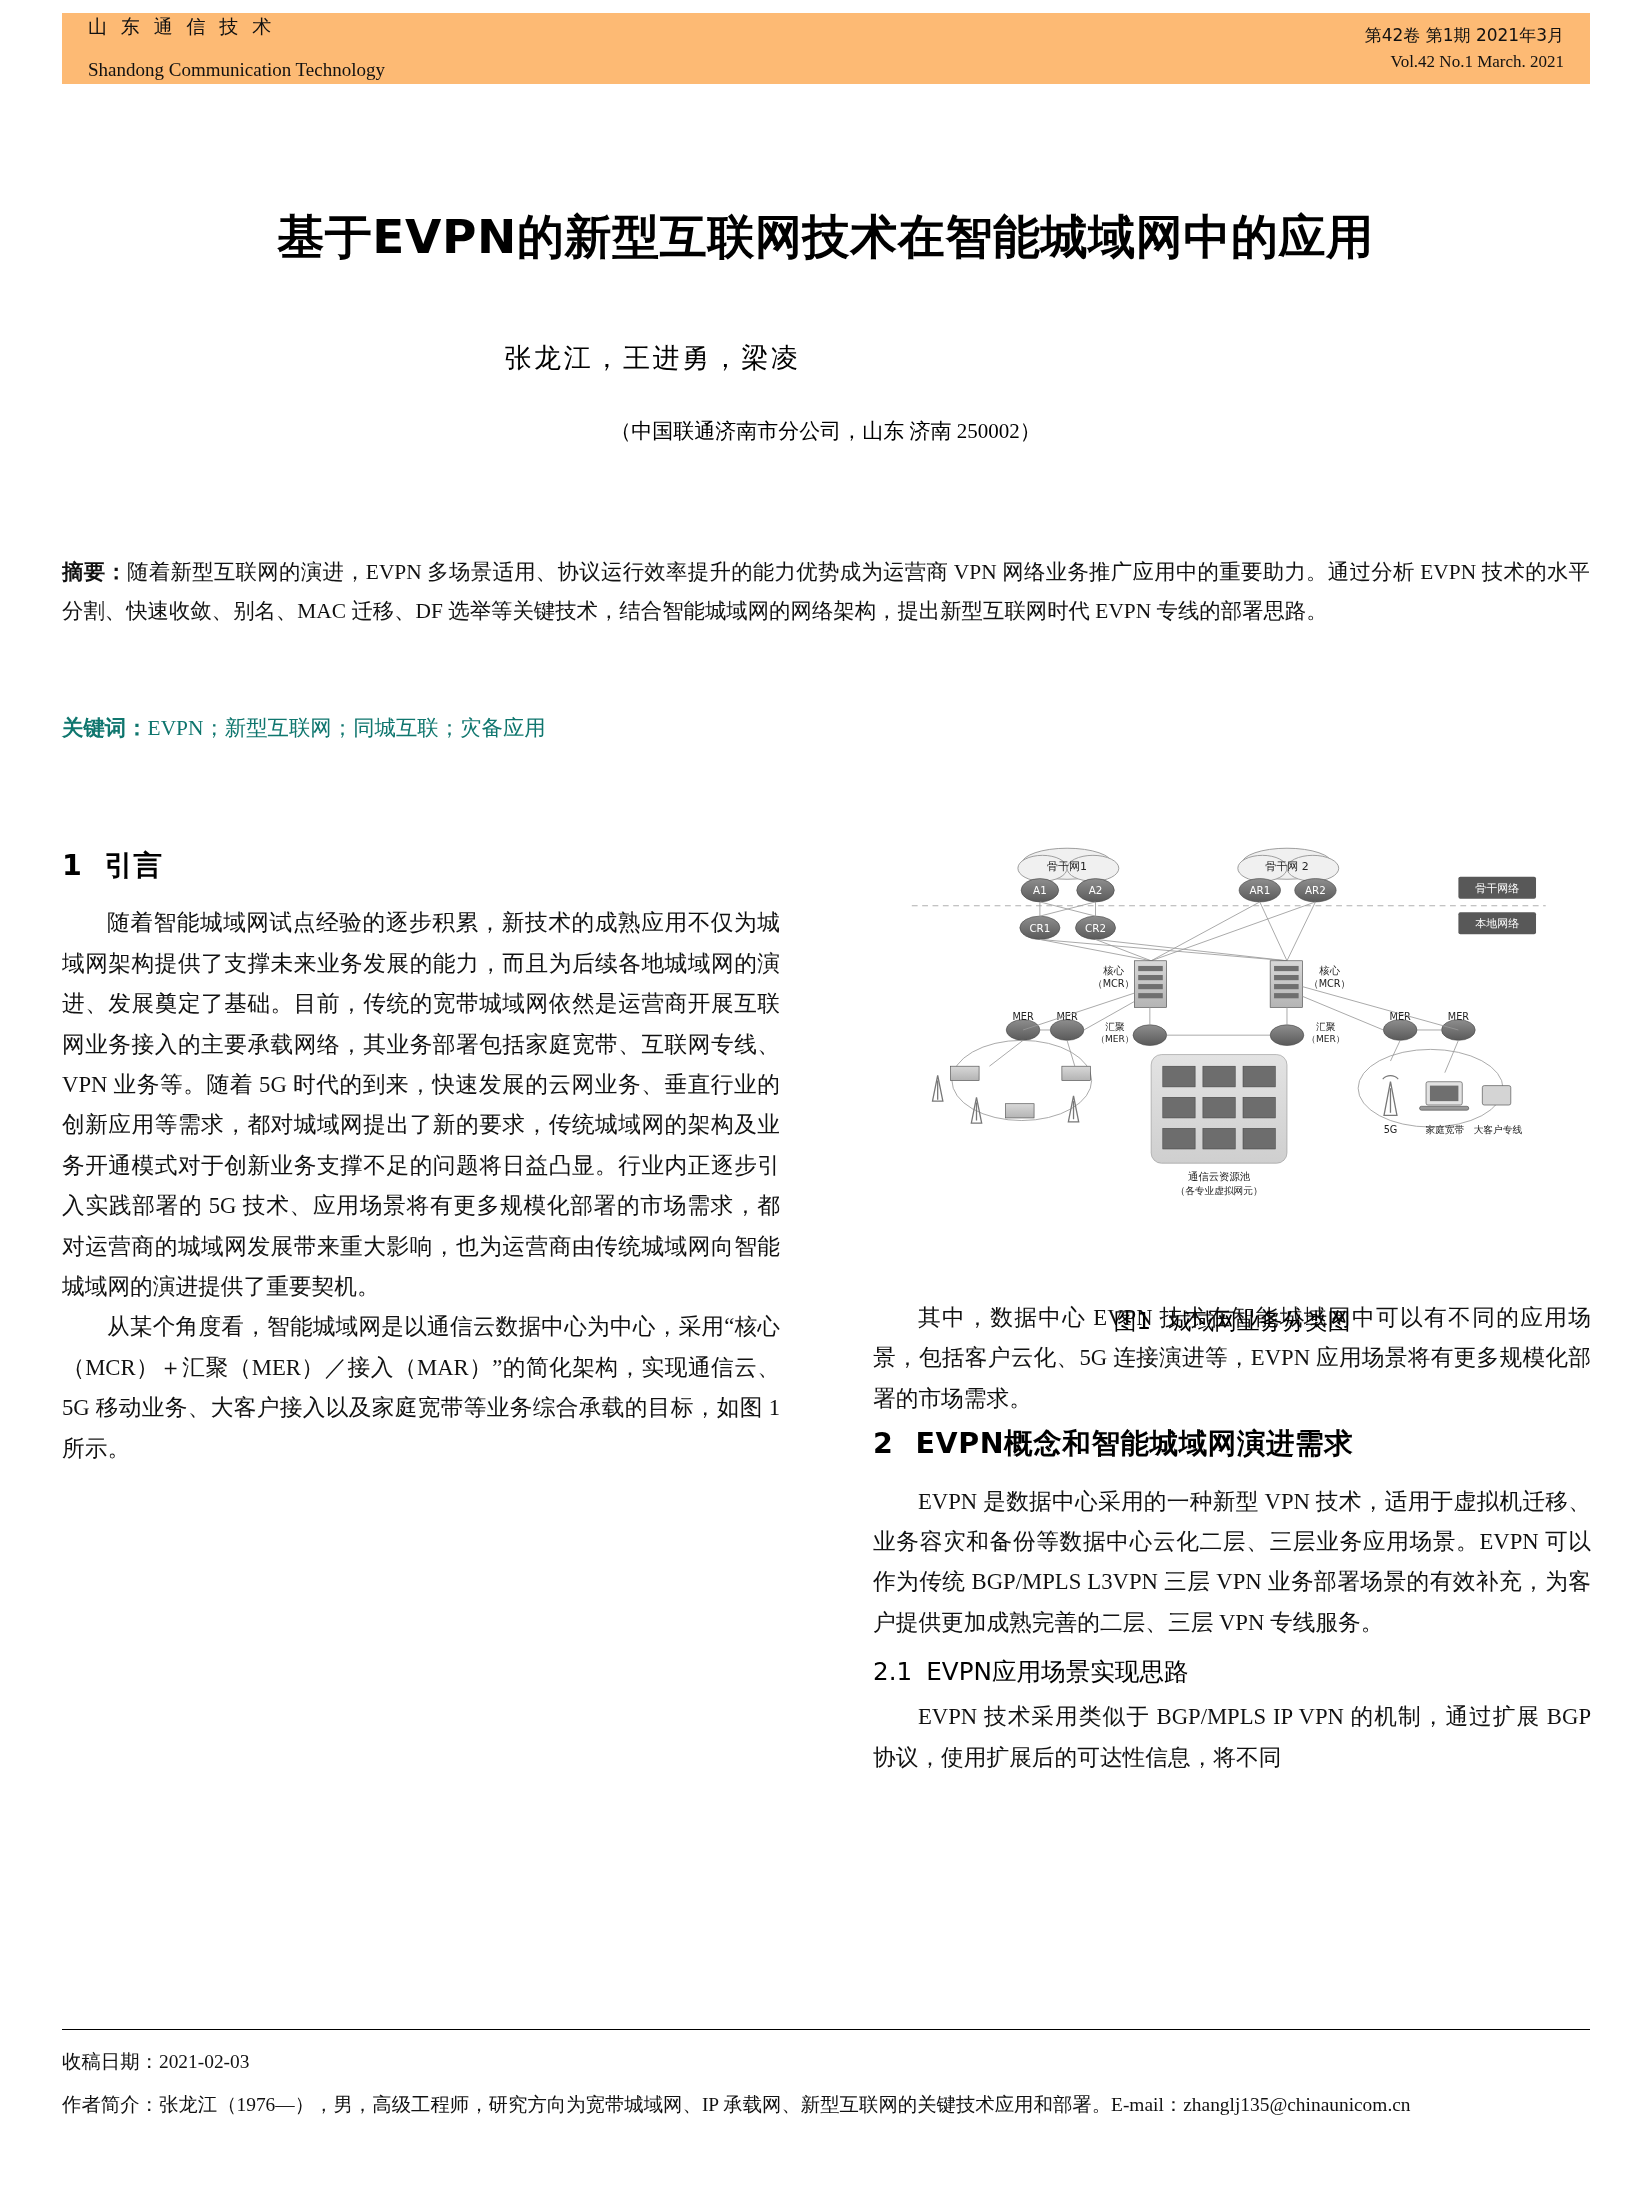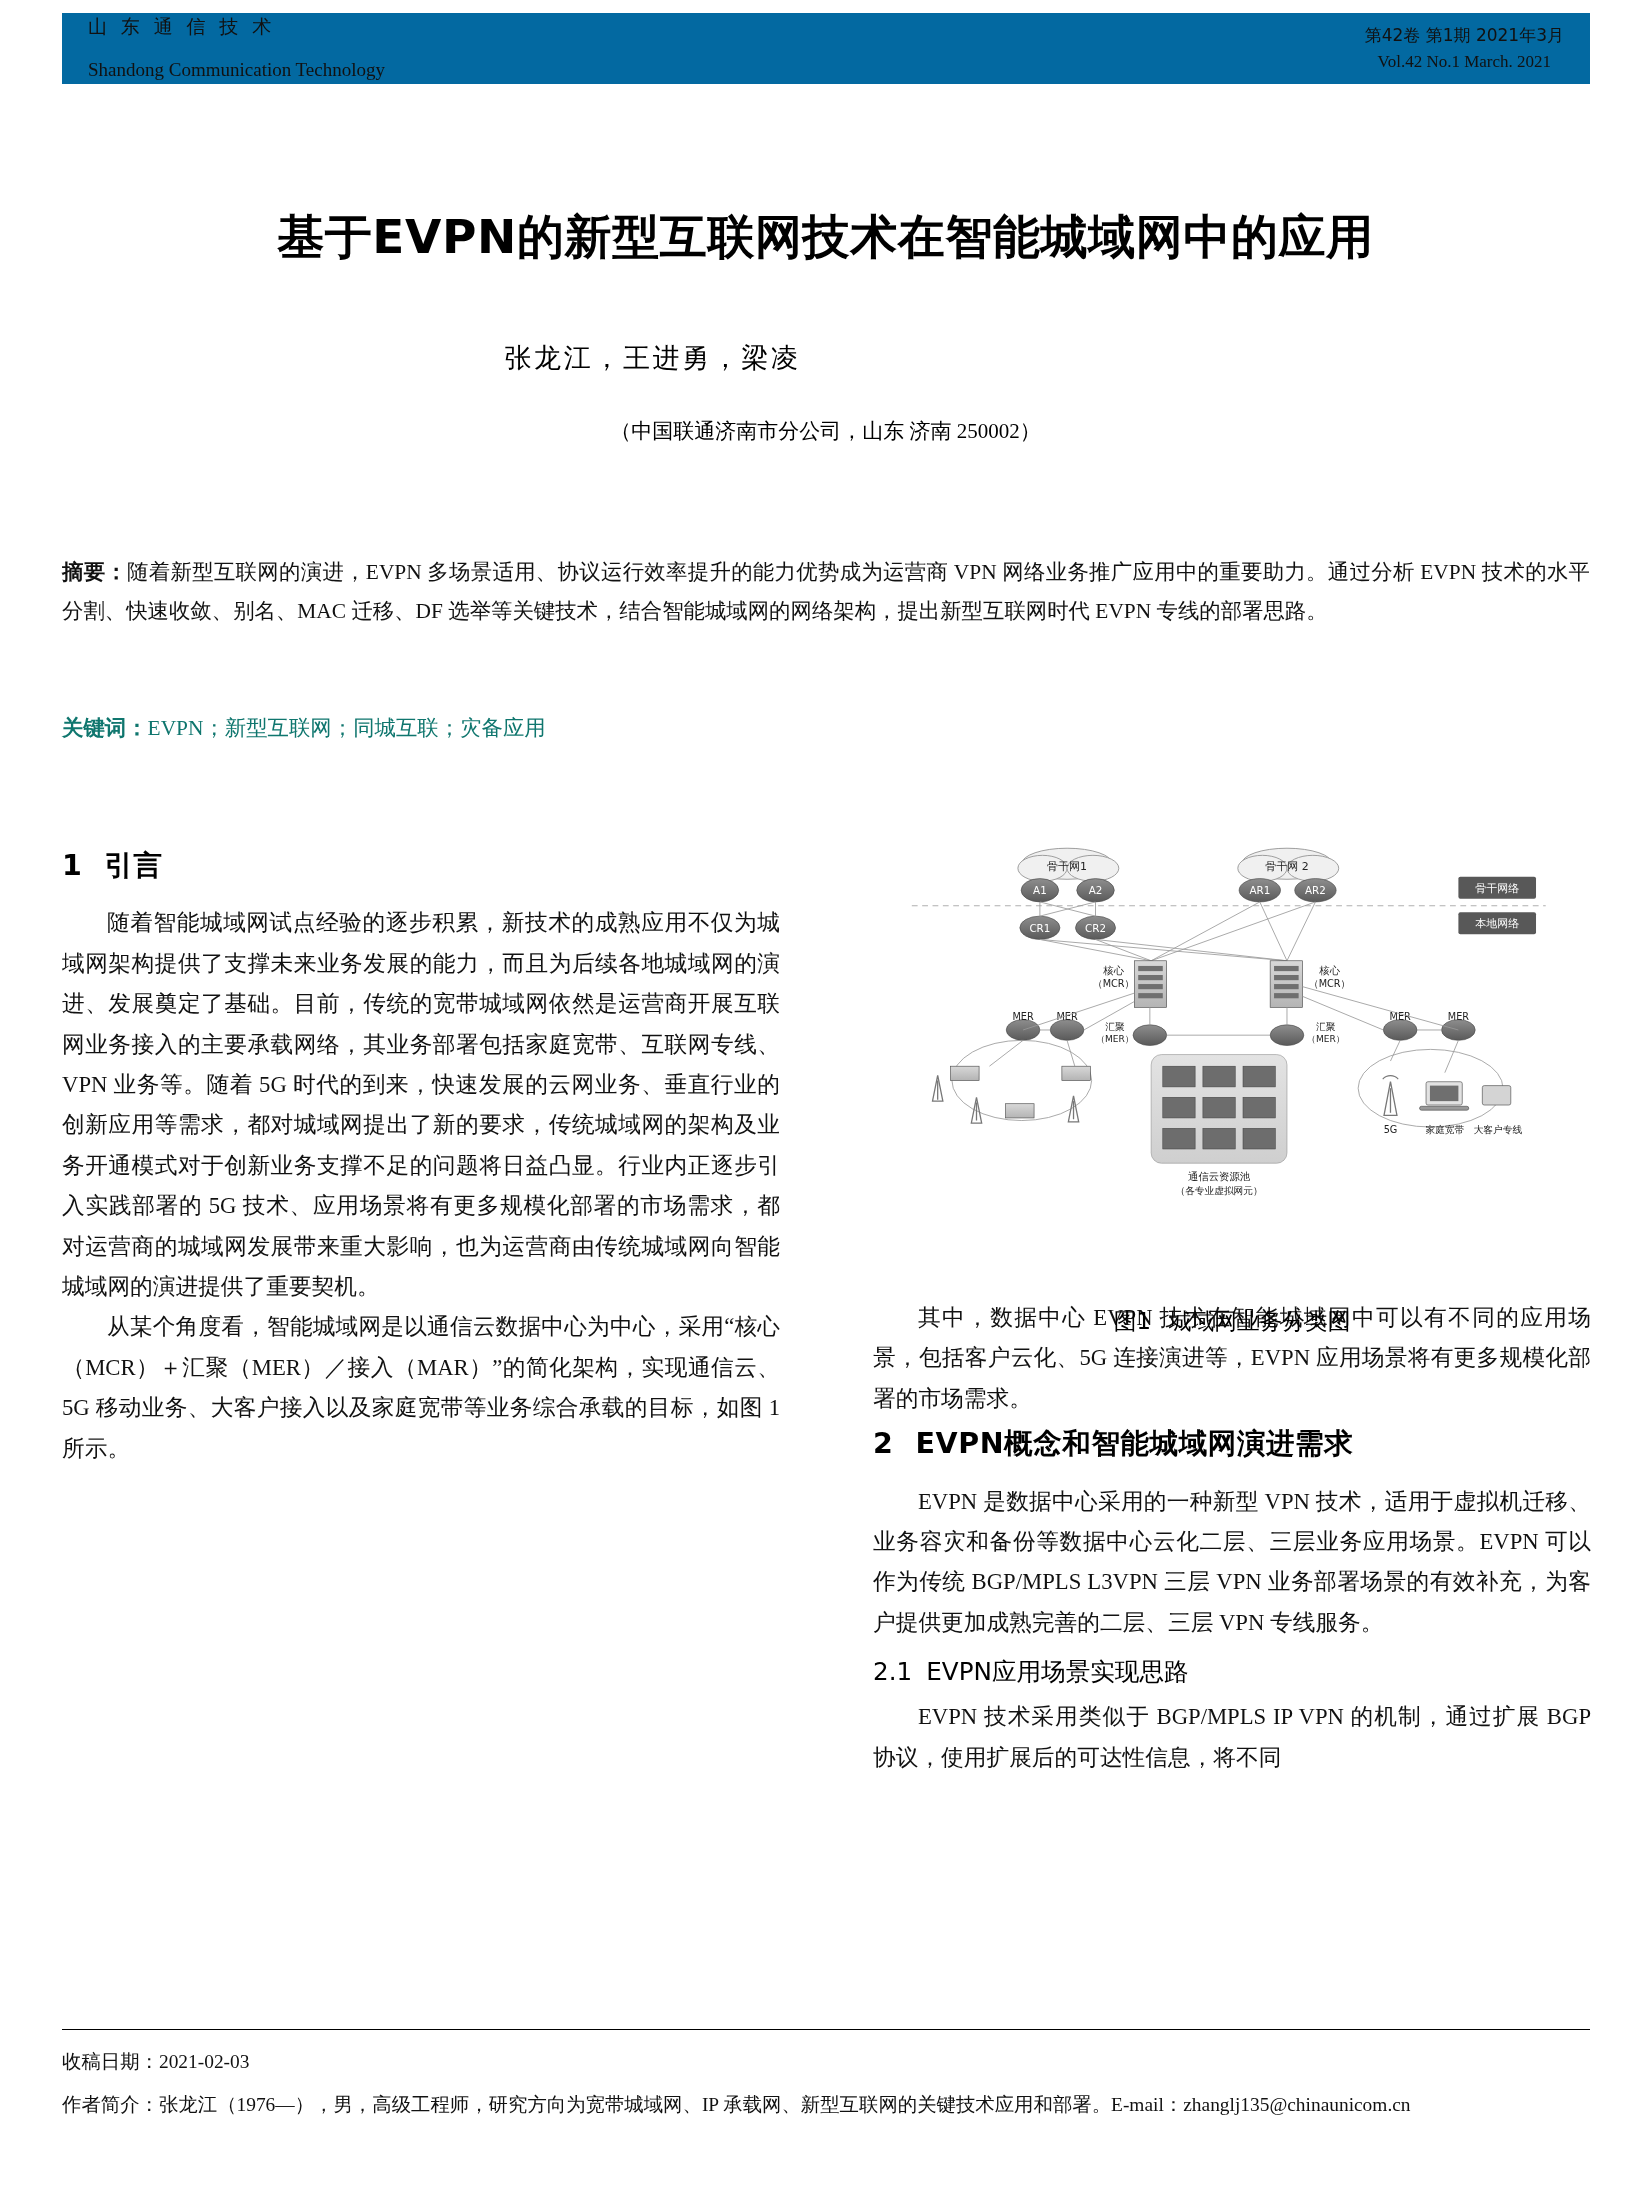--- a/index.html
+++ b/index.html
@@ -23,42 +23,42 @@
     padding: 0;
   }
 
   
   .runhead {
     position: absolute;
     left: 62px;
     top: 13px;
     width: 1528px;
     height: 71px;
-    background: #0369a1;
+    background: #fdba74;
     display: flex;
     align-items: center;
     justify-content: space-between;
     box-sizing: border-box;
     padding: 0 26px;
   }
   .runhead-left { line-height: 1.45; }
   .runhead-cn {
     font-family: "DejaVu Sans", "Liberation Sans", sans-serif;
     font-size: 19px;
     letter-spacing: 3.9px;
     color: #111;
   }
   .runhead-en {
     font-family: "Liberation Serif", serif;
     font-size: 19px;
     color: #111;
     margin-top: 15px;
   }
   .runhead-right {
-    text-align: center;
+    text-align: right;
     line-height: 1.5;
     font-family: "DejaVu Sans", "Liberation Sans", sans-serif;
     font-size: 17px;
     color: #111;
   }
   .runhead-right .ln2 { font-family: "Liberation Serif", serif; }
 
   
   .title {
     position: absolute;

